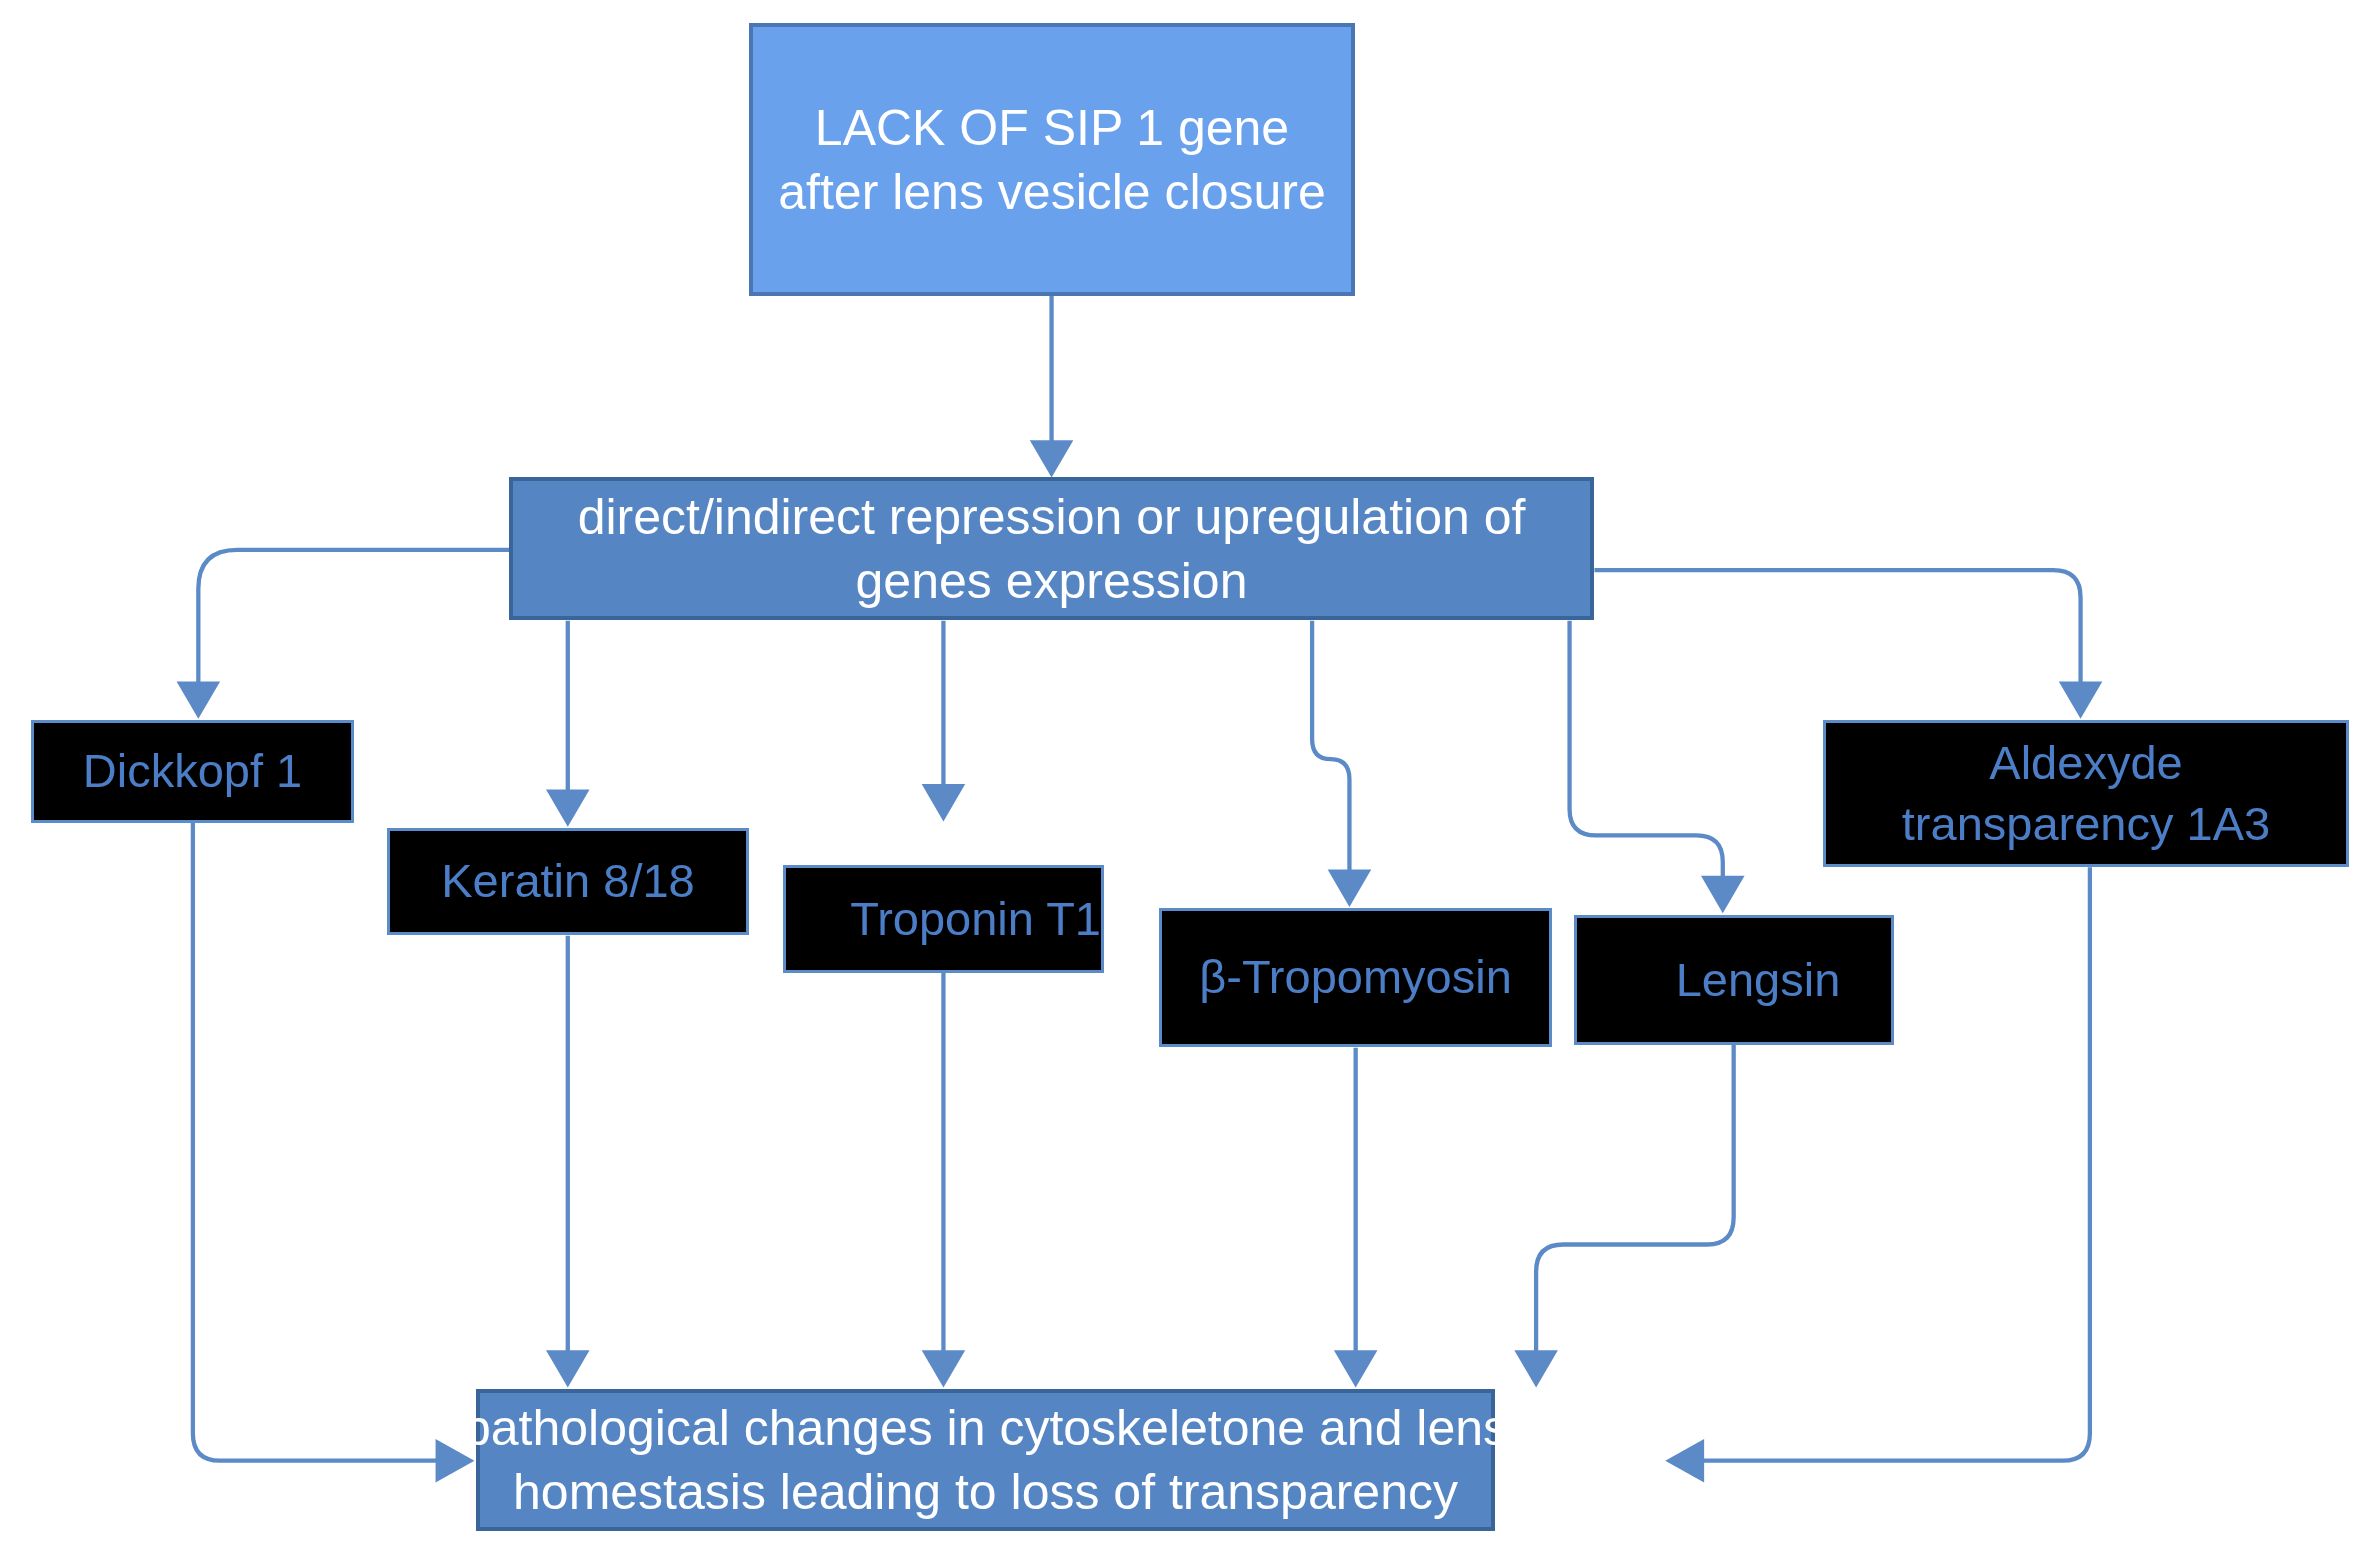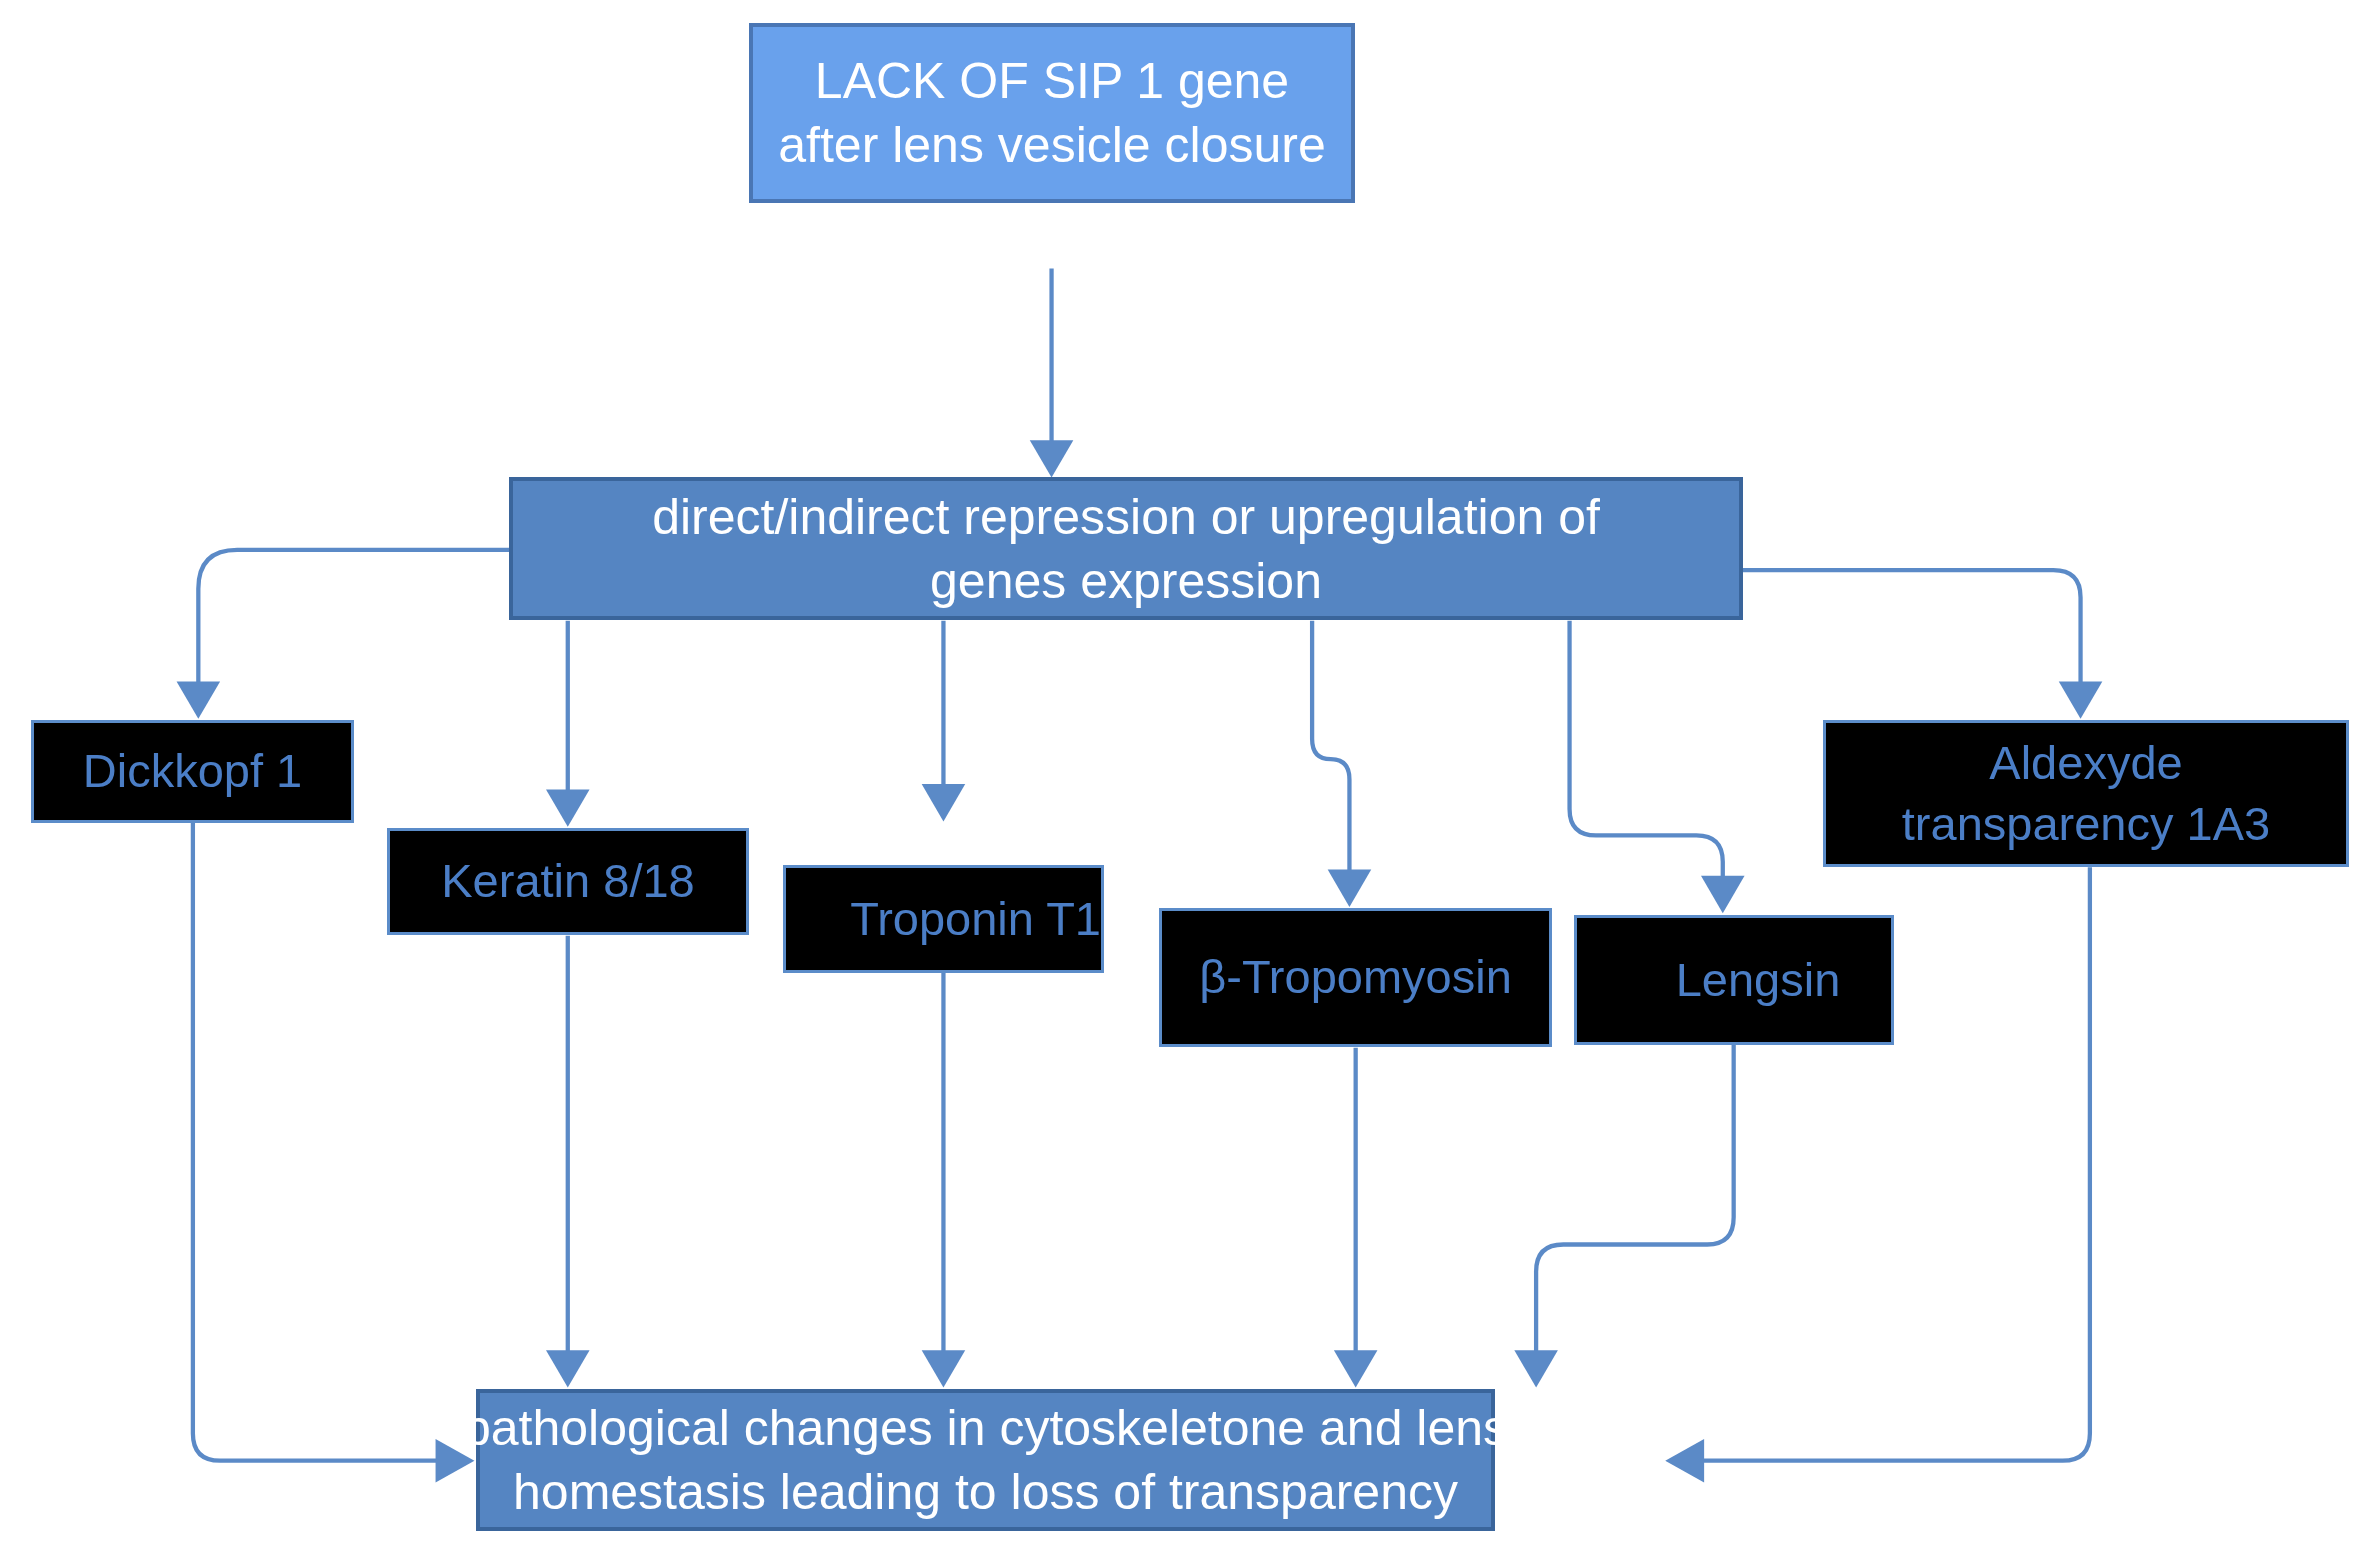--- a/index.html
+++ b/index.html
@@ -128,26 +128,26 @@
       <path class="edge" d="M 2229 1343 L 2229 1565 Q 2229 1600 2195 1600 L 2010 1600 Q 1975 1600 1975 1635 L 1975 1738"></path>
       <polygon class="arrowhead" points="1947,1736 2003,1736 1975,1784"></polygon>
     </g>
 
     <g>
       <path class="edge" d="M 2687 1115 L 2687 1843 Q 2687 1878 2652 1878 L 2189 1878"></path>
       <polygon class="arrowhead" points="2191,1850 2191,1906 2141,1878"></polygon>
     </g>
   </svg>
 
-  <div class="node node-light" style="left:749px; top:23px; width:606px; height:180px;">
+  <div class="node node-light" style="left:749px; top:23px; width:606px; height:273px;">
     <div class="line">LACK OF SIP 1 gene</div>
     <div class="line">after lens vesicle closure</div>
   </div>
 
-  <div class="node node-dark" style="left:509px; top:477px; width:1234px; height:143px;">
+  <div class="node node-dark" style="left:509px; top:477px; width:1085px; height:143px;">
     <div class="line">direct/indirect repression or upregulation of</div>
     <div class="line">genes expression</div>
   </div>
 
   <div class="node node-white" style="left:31px; top:720px; width:323px; height:103px;">
     <div class="line">Dickkopf 1</div>
   </div>
 
   <div class="node node-white" style="left:387px; top:828px; width:362px; height:107px;">
     <div class="line">Keratin 8/18</div>

